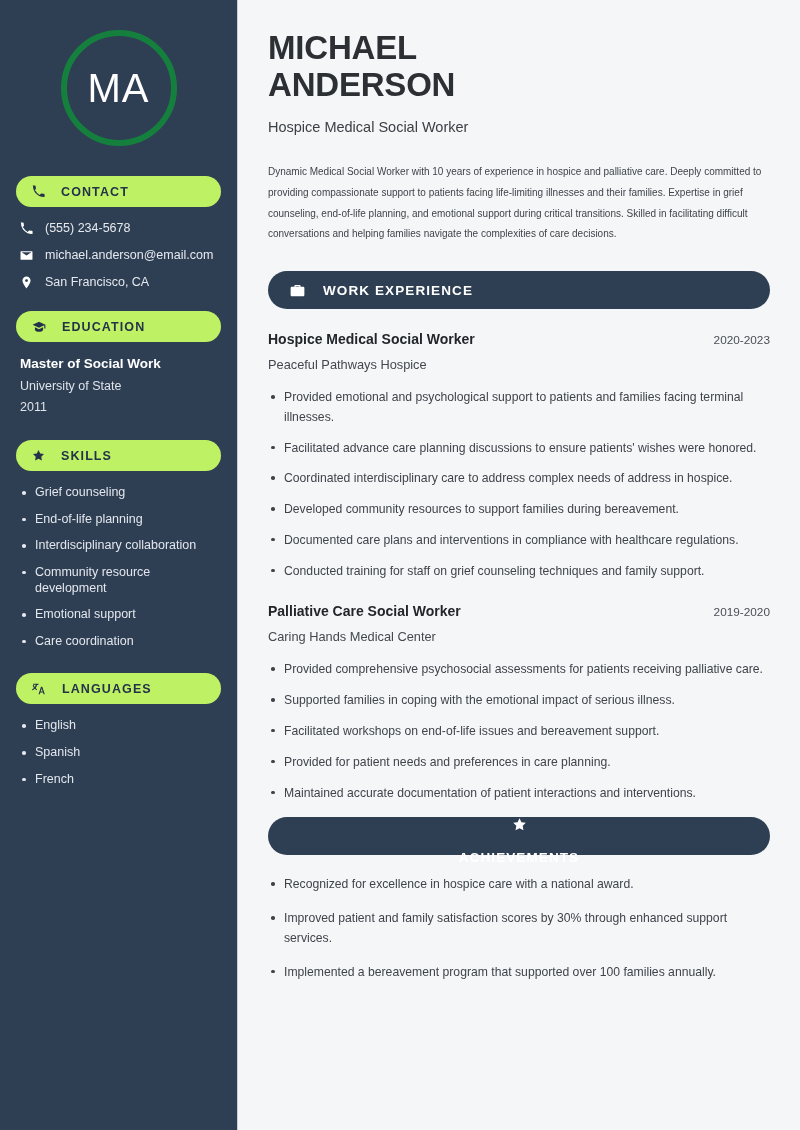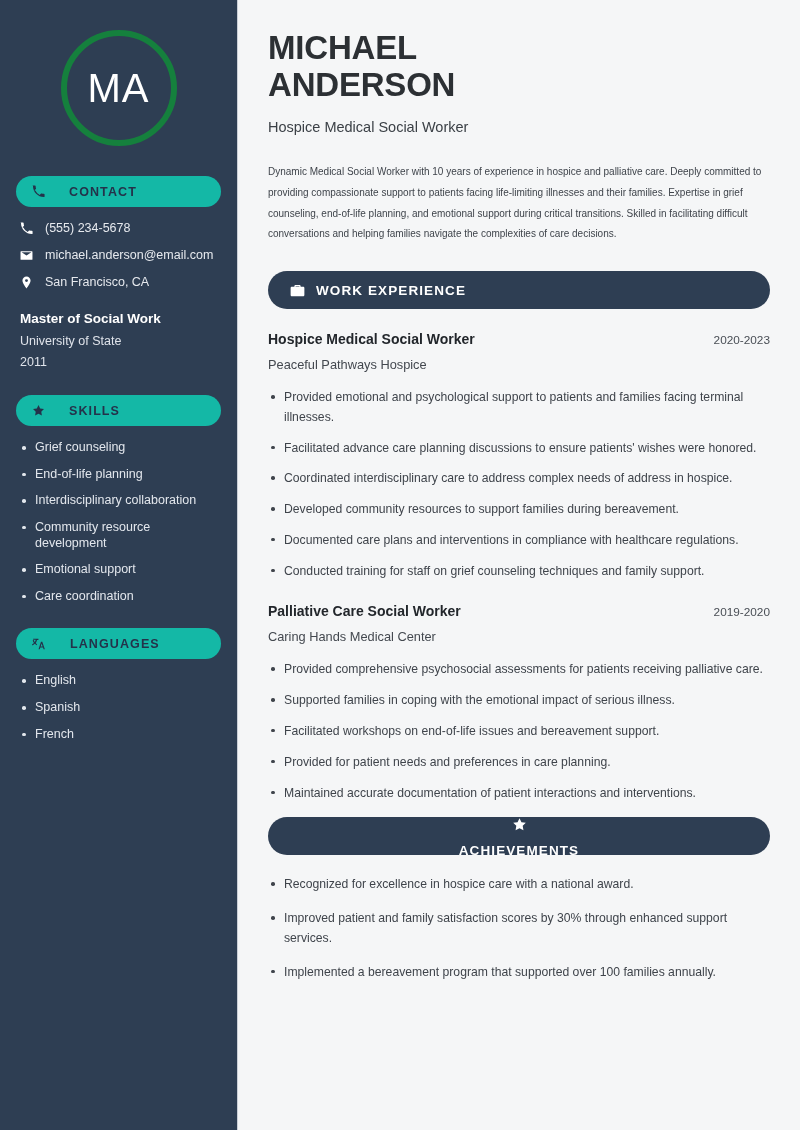--- a/index.html
+++ b/index.html
@@ -42,27 +42,27 @@
     display: flex;
     align-items: center;
     justify-content: center;
     font-size: 40px;
     font-weight: 400;
     letter-spacing: 1px;
     color: #ffffff;
   }
 
   .pill {
-    background: #14b8a6;
+    background: #bef264;
     color: #24324a;
     border-radius: 999px;
     height: 31px;
     display: flex;
     align-items: center;
-    gap: 24px;
+    gap: 16px;
     padding: 0 16px;
     margin-bottom: 14px;
   }
   .pill .pill-label {
     font-size: 12.5px;
     font-weight: 700;
     letter-spacing: 1.1px;
   }
   .pill .ic { display: flex; align-items: center; }
   .pill .ic svg { display: block; fill: #24324a; }
@@ -144,21 +144,21 @@
   }
 
   .sec-bar {
     margin-top: 26px;
     background: #2e3e53;
     color: #ffffff;
     border-radius: 999px;
     height: 38px;
     display: flex;
     align-items: center;
-    gap: 11px;
+    gap: 18px;
     padding: 0 22px;
   }
   .sec-bar .sec-label {
     font-size: 13.5px;
     font-weight: 700;
     letter-spacing: 1.1px;
   }
   .sec-bar .ic svg { display: block; fill: #ffffff; }
 
   .job { margin-top: 22px; }
@@ -249,20 +249,28 @@
       <div class="contact-row">
         <span class="ic">
           <svg width="13" height="13" viewBox="0 0 24 24">
               <path d="M12 1C7.9 1 4.5 4.4 4.5 8.5c0 5.6 7.5 14.5 7.5 14.5s7.5-8.9 7.5-14.5C19.5 4.4 16.1 1 12 1zm0 10.2a2.7 2.7 0 110-5.4 2.7 2.7 0 010 5.4z"></path>
             </svg>
         </span>
         <span>San Francisco, CA</span>
       </div>
     </div>
 
+    <div class="pill">
+      <span class="ic">
+        <svg width="14" height="14" viewBox="0 0 24 24">
+            <path d="M12 3L1 8.2l11 5.2 9-4.3v5.5h2V8.2L12 3zM5 12.6v3.9c0 1.9 3.1 3.5 7 3.5s7-1.6 7-3.5v-3.9l-7 3.3-7-3.3z"></path>
+          </svg>
+      </span>
+      <span class="pill-label">EDUCATION</span>
+    </div>
 
     <div class="edu-block">
       <div class="edu-degree">Master of Social Work</div>
       <div class="edu-school">University of State</div>
       <div class="edu-year">2011</div>
     </div>
 
     <div class="pill">
       <span class="ic">
         <svg width="13" height="13" viewBox="0 0 24 24">

